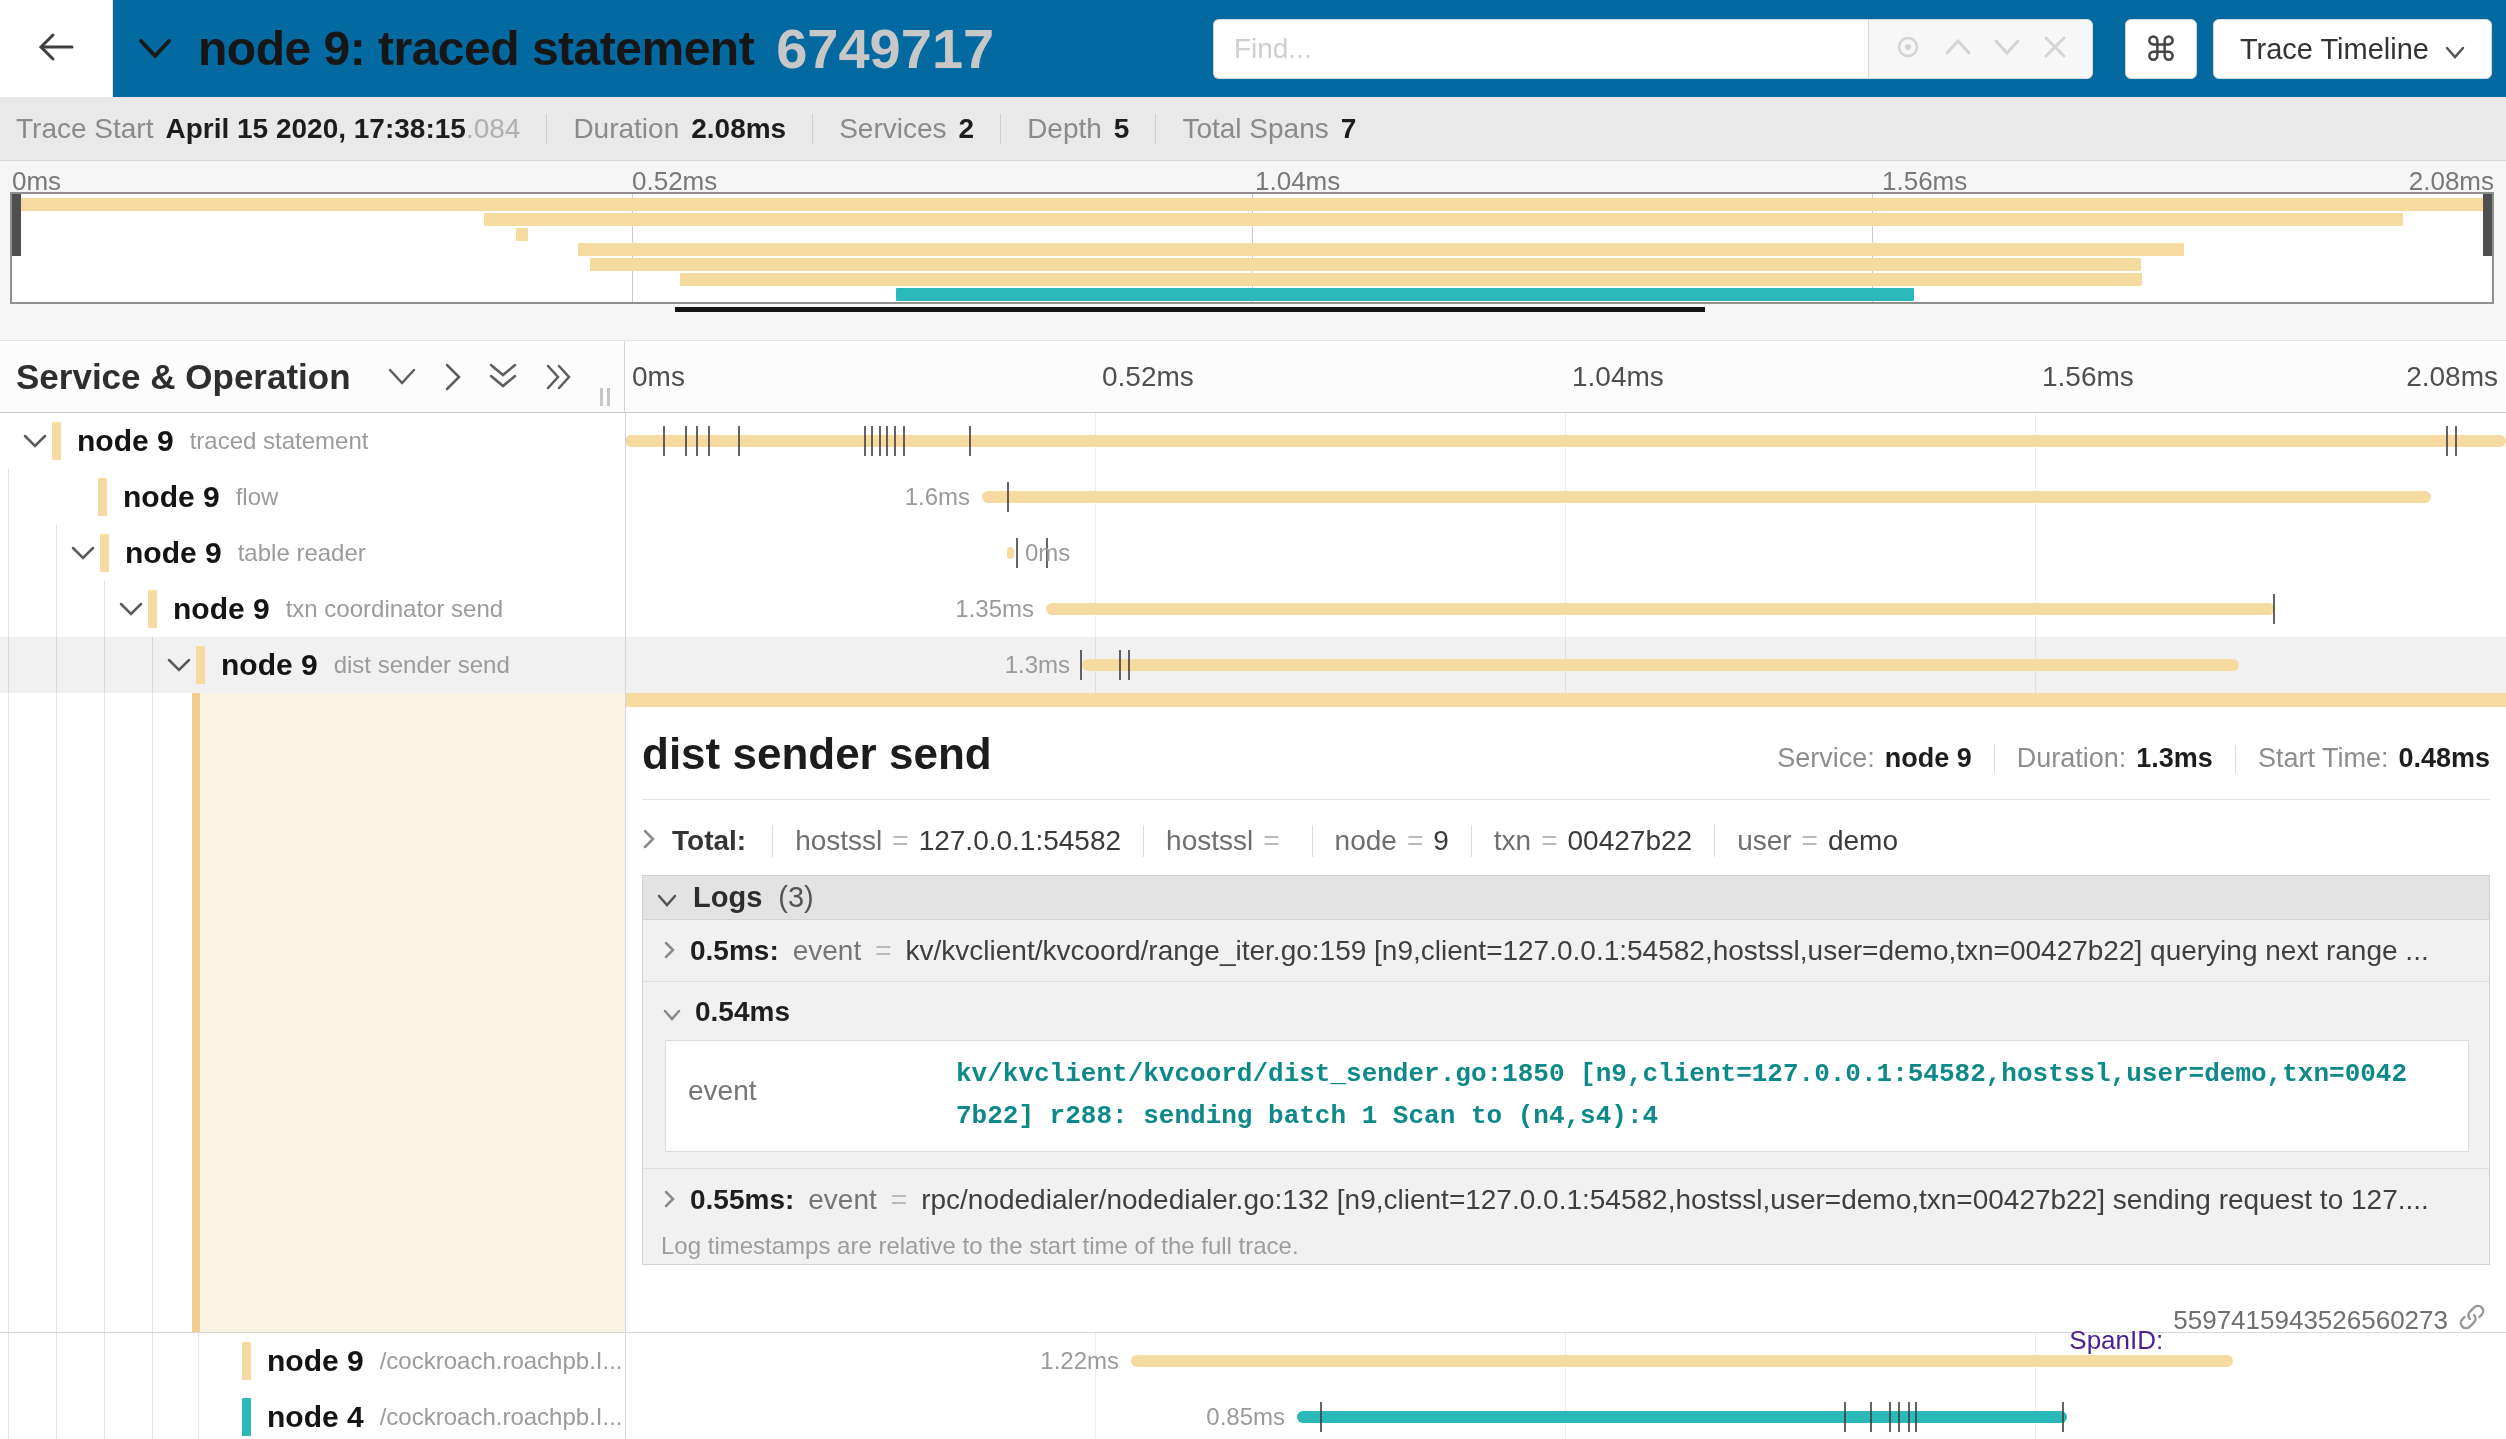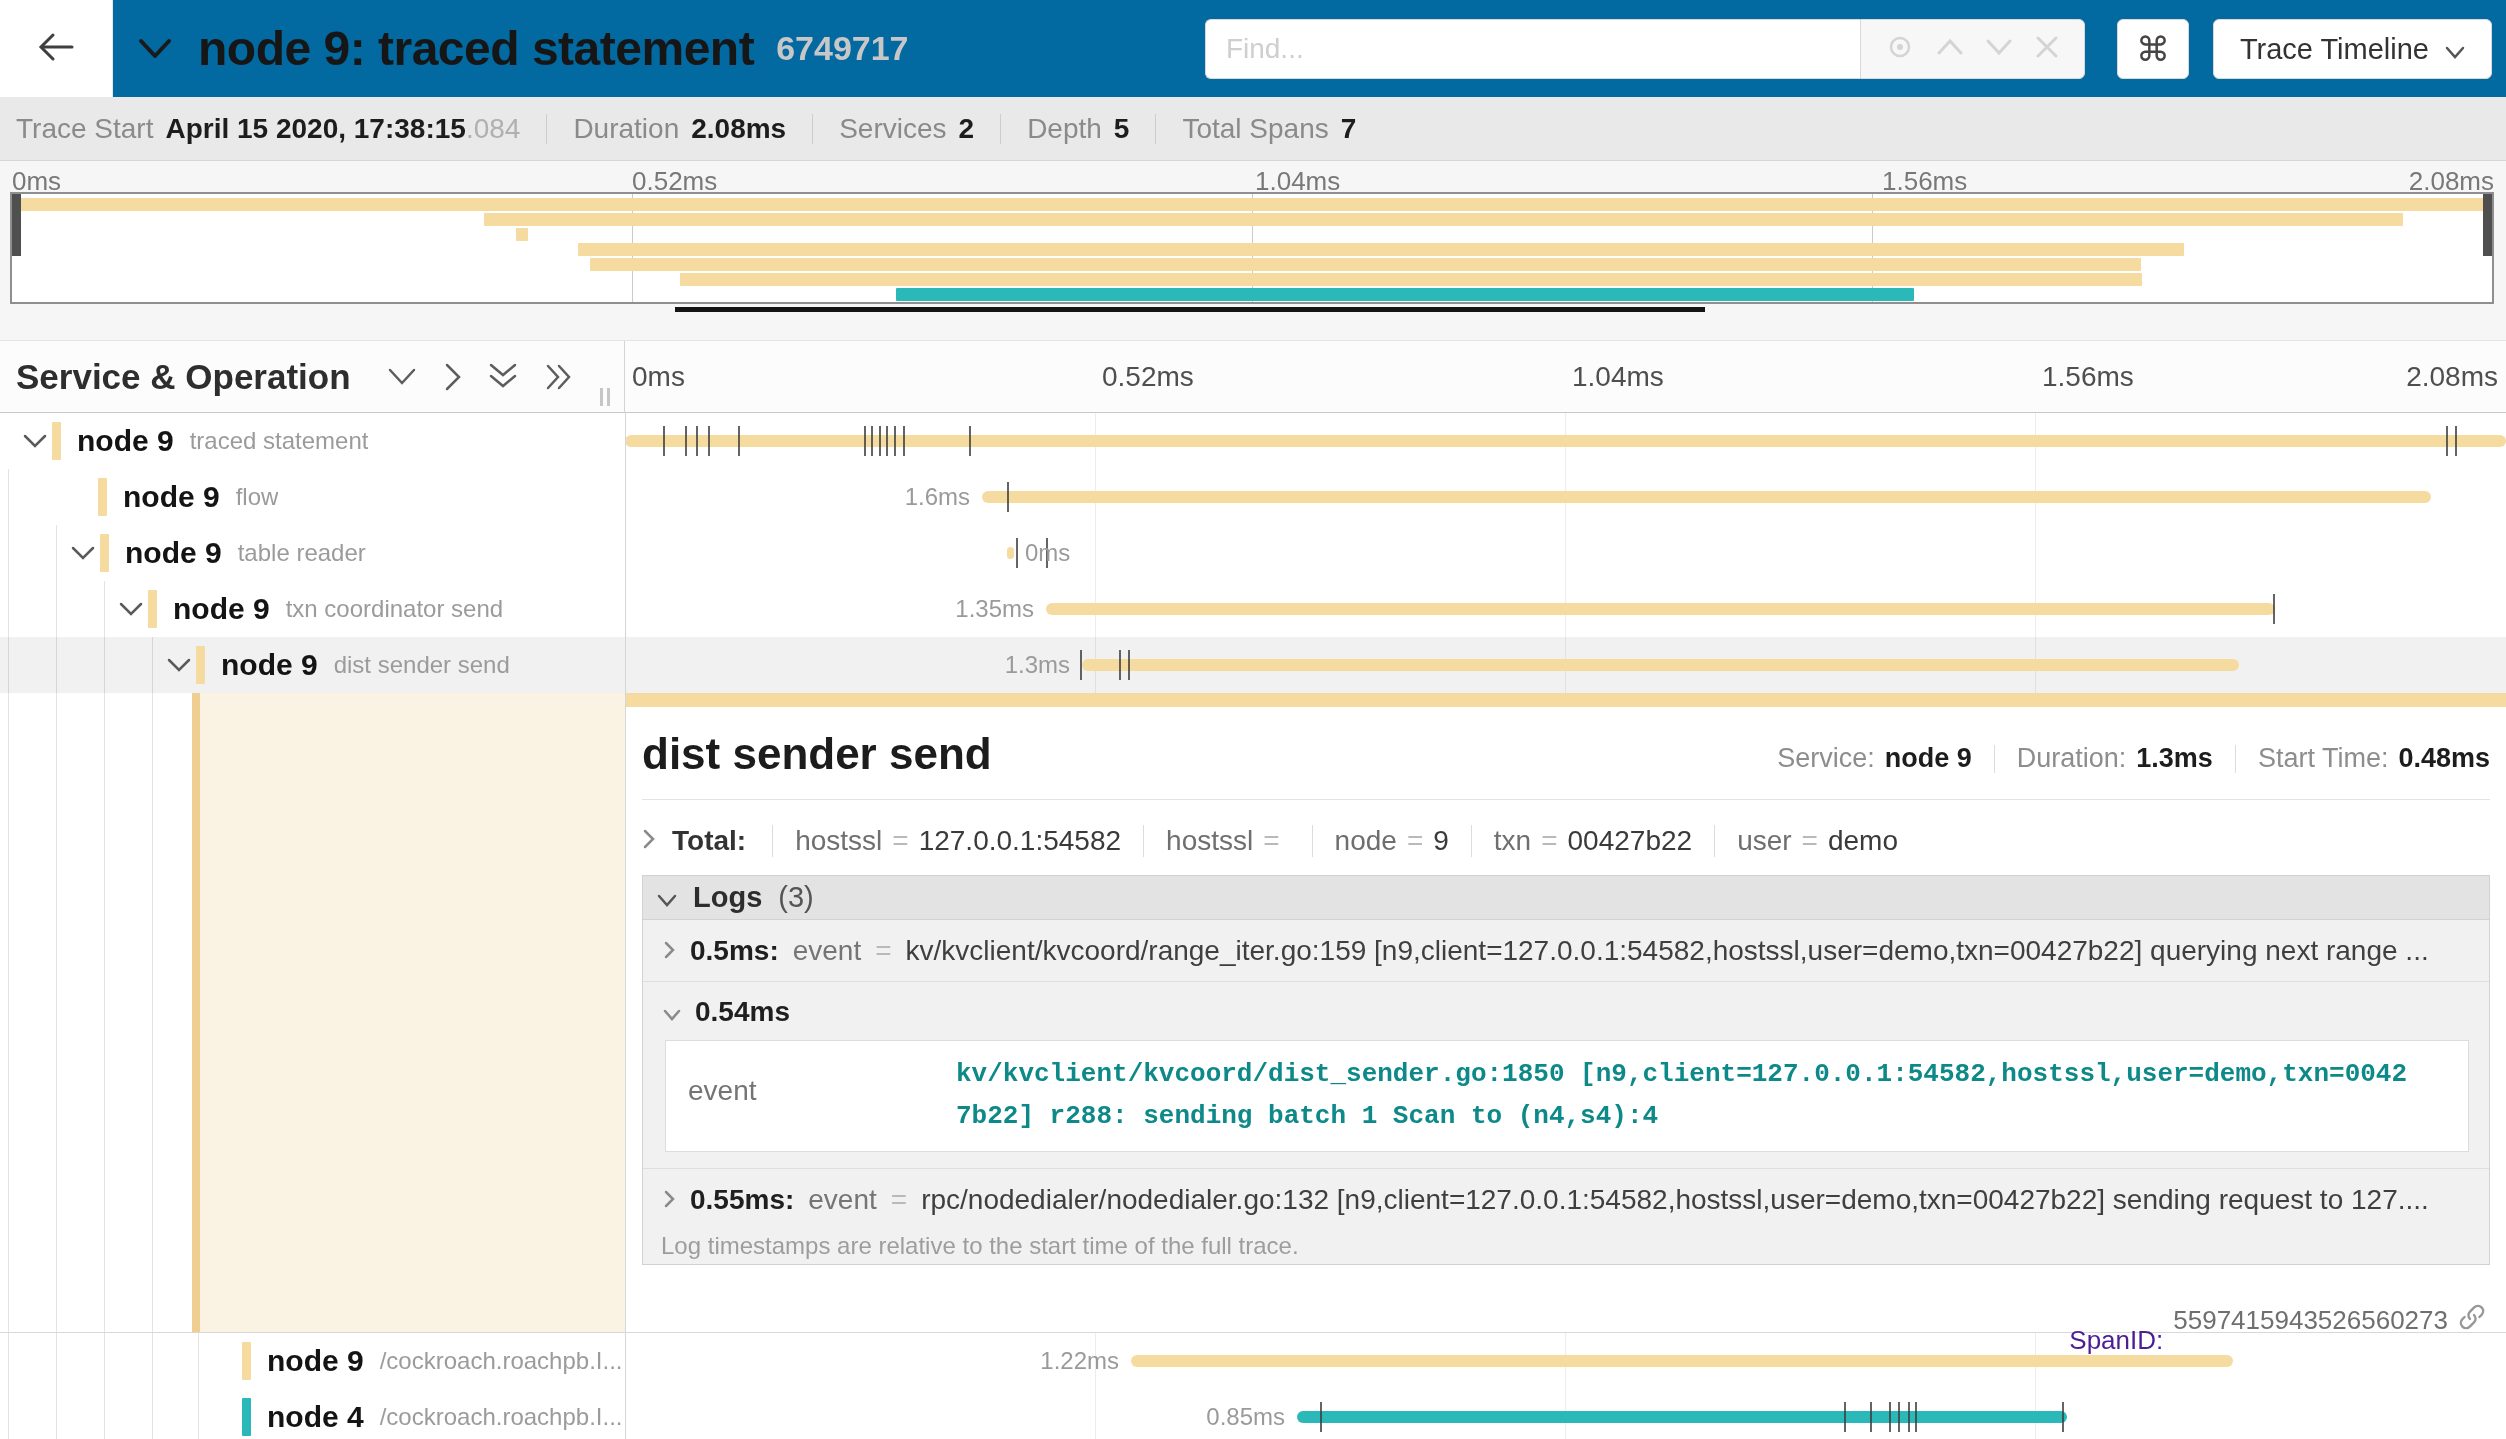--- a/index.html
+++ b/index.html
@@ -8,30 +8,30 @@
     position: relative; width: 2506px; height: 1439px; overflow: hidden;
     background: #fff; font-family: "Liberation Sans", sans-serif; color:#222;
   }
 
   
   .topbar { position:absolute; top:0; left:0; width:2506px; height:97px; background:#0369a1; }
   .back-btn { position:absolute; left:0; top:0; width:113px; height:97px; border-right:1px solid #e6e6e6;
     display:flex; align-items:center; justify-content:center; background:#fff; cursor:pointer; }
   .titlewrap { position:absolute; left:138px; top:0; height:97px; display:flex; align-items:center; gap:22px; }
   .page-title { font-size:48px; font-weight:700; color:#161616; letter-spacing:-0.5px; }
-  .trace-id { font-size:34px; font-weight:600; color:#c7c7c7; }
+  .trace-id { font-size:56px; font-weight:600; color:#c7c7c7; }
   .findwrap { position:absolute; right:14px; top:19px; height:60px; display:flex; align-items:stretch; }
   .find-input { width:655px; height:60px; border:1px solid #d9d9d9; border-right:none; border-radius:6px 0 0 6px;
     font-size:28px; padding:0 20px; color:#333; outline:none; font-family:"Liberation Sans",sans-serif; }
   .find-input::placeholder { color:#cfcfcf; }
   .find-tools { width:225px; border:1px solid #d9d9d9; border-radius:0 6px 6px 0; background:#f7f7f7;
     display:flex; align-items:center; justify-content:space-around; padding:0 14px; }
   .kbd-btn { width:72px; height:60px; margin-left:32px; border:1px solid #d9d9d9; border-radius:6px; background:#fff;
     font-size:34px; color:#454545; display:flex; align-items:center; justify-content:center; cursor:pointer; }
-  .view-btn { height:60px; margin-left:24px; border:1px solid #d9d9d9; border-radius:6px; background:#fff;
+  .view-btn { height:60px; margin-left:16px; border:1px solid #d9d9d9; border-radius:6px; background:#fff;
     font-size:29px; color:#333; display:flex; align-items:center; gap:16px; padding:0 26px; cursor:pointer; }
 
   
   .infobar { position:absolute; top:97px; left:0; width:2506px; height:64px; background:#e9e9e9;
     border-bottom:1px solid #d6d6d6; display:flex; align-items:center; padding-left:16px; font-size:28px; }
   .infobar .lbl { color:#8a8a8a; margin-right:12px; }
   .infobar .val { color:#1d1d1d; font-weight:700; }
   .infobar .dim { color:#b0b0b0; font-weight:400; }
   .infobar .sep { width:1px; height:30px; background:#cdcdcd; margin:0 26px; }
 

